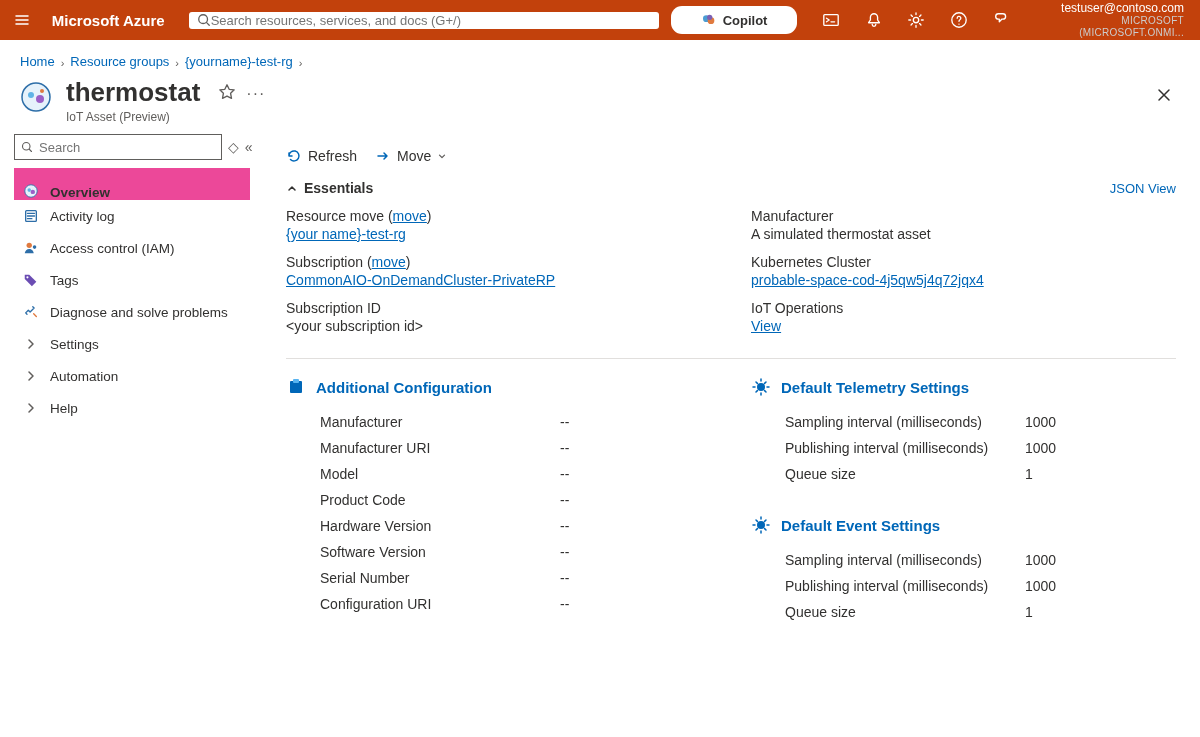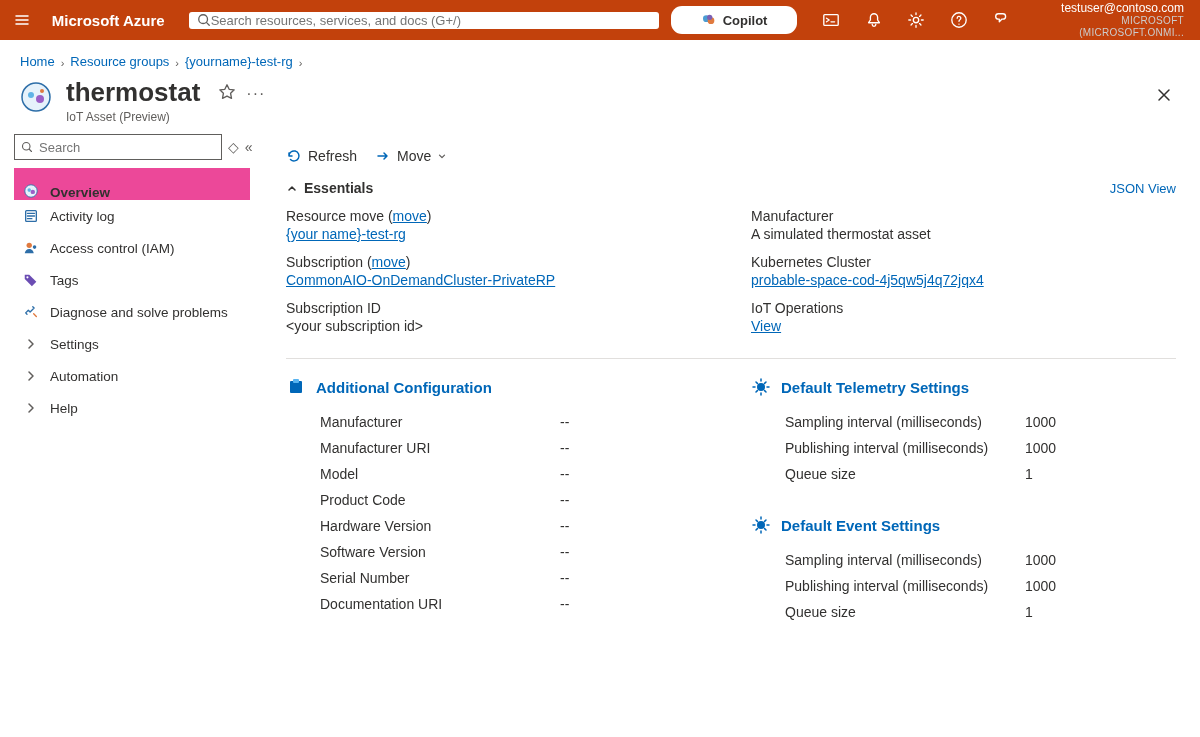--- a/index.html
+++ b/index.html
@@ -355,21 +355,21 @@
             </div>
             <div class="kv-row">
               <div class="k">Software Version</div>
               <div class="v">--</div>
             </div>
             <div class="kv-row">
               <div class="k">Serial Number</div>
               <div class="v">--</div>
             </div>
             <div class="kv-row">
-              <div class="k">Documentation URI</div>
+              <div class="k">Configuration URI</div>
               <div class="v">--</div>
             </div>
           </div>
       </div>
 
       <div class="config-col">
         <div>
           <div class="section-head">
             <span class="ic"><svg viewBox="0 0 20 20" width="20" height="20">
                   <circle cx="10" cy="10" r="4" fill="#0067b8"></circle>

